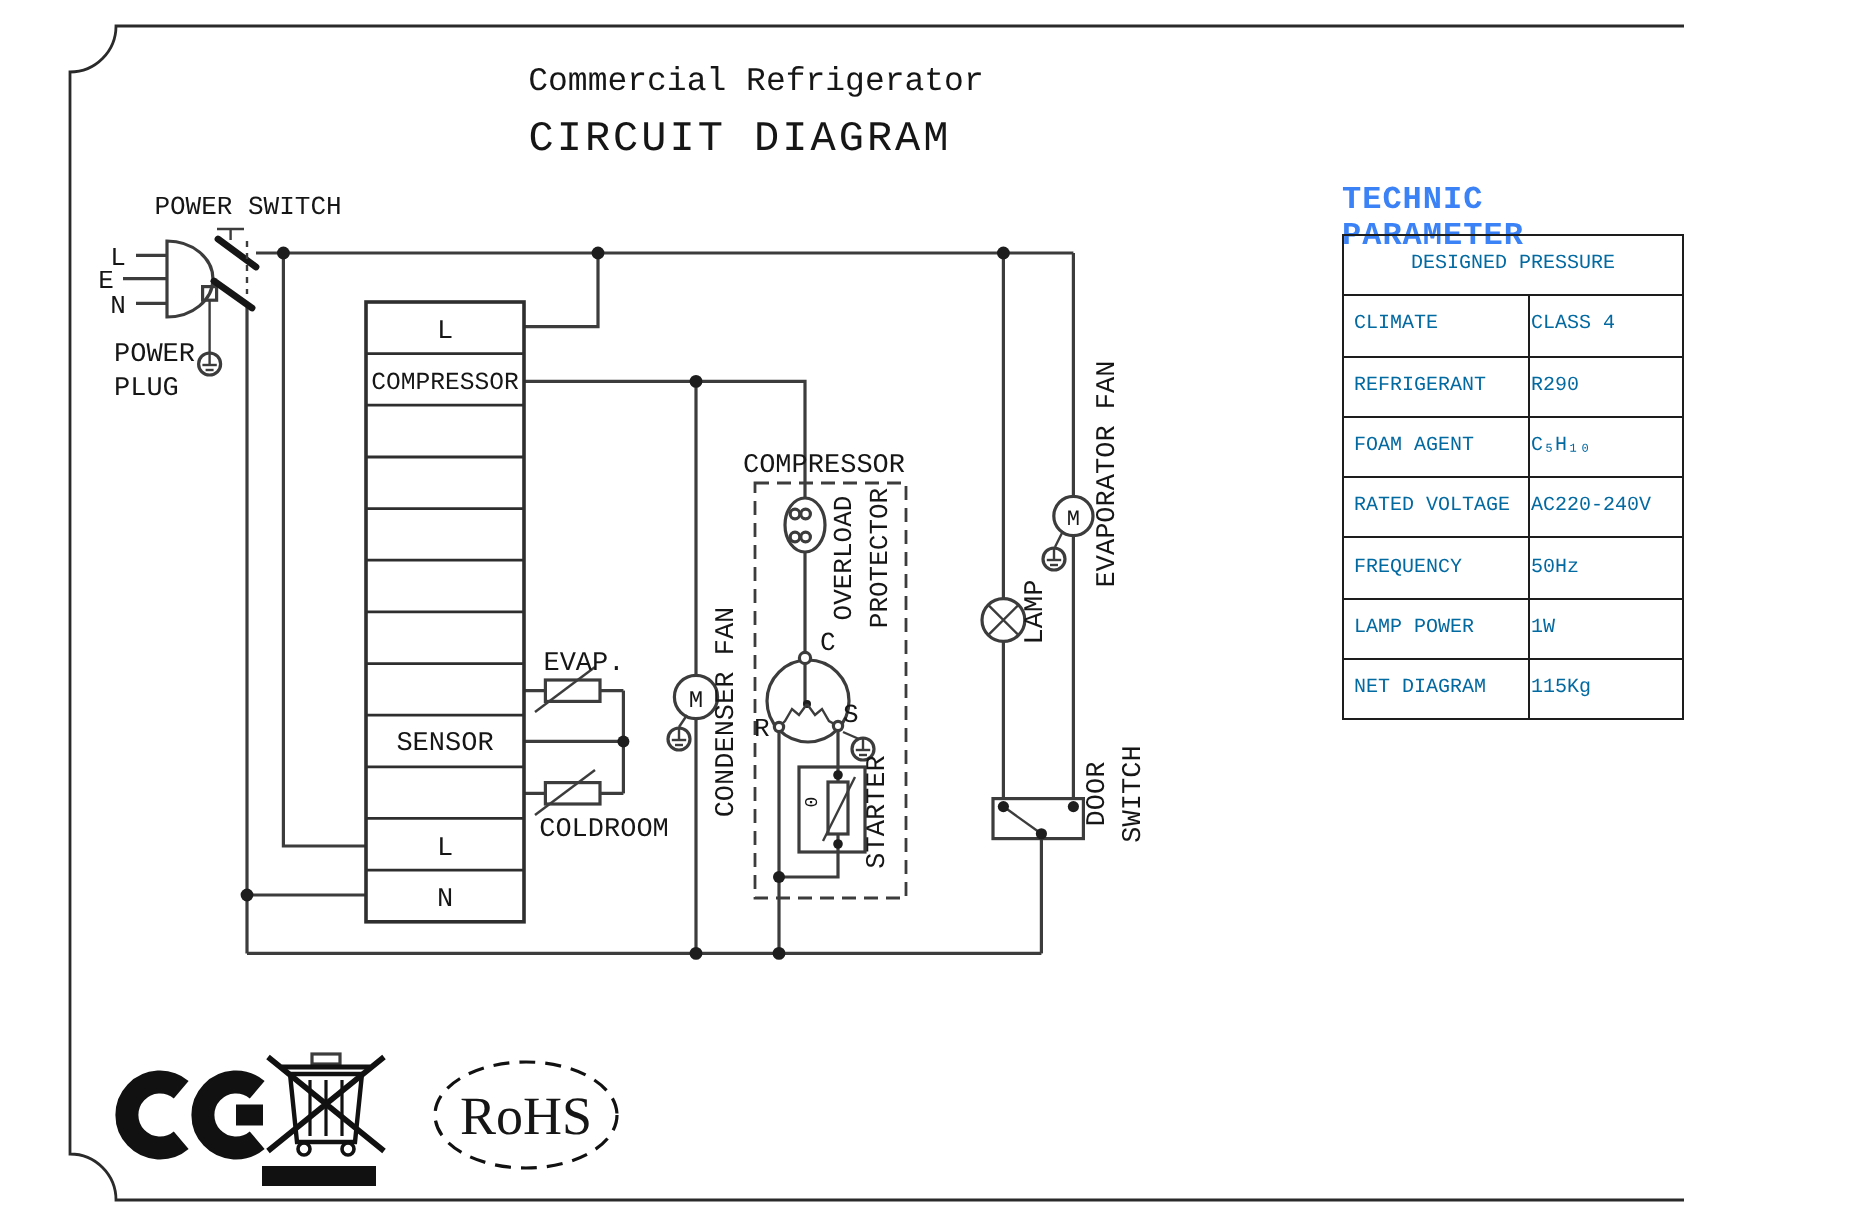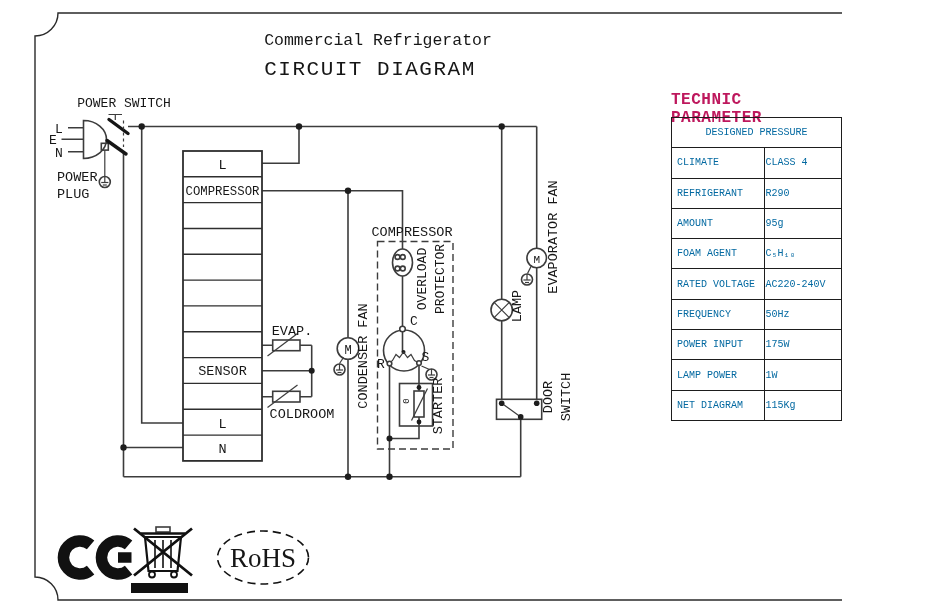--- a/index.html
+++ b/index.html
@@ -8,21 +8,21 @@
   svg text{fill:#161616;font-family:"Liberation Mono","DejaVu Sans Mono",monospace;}
   .wire{stroke:#3c3c3c;stroke-width:1.6;fill:none;}
   .thin{stroke:#3c3c3c;stroke-width:1.2;fill:none;}
   .bold{stroke:#161616;stroke-width:3.4;fill:none;stroke-linecap:round;}
   .sym{stroke:#3c3c3c;stroke-width:1.6;fill:#fff;}
   .symn{stroke:#3c3c3c;stroke-width:1.6;fill:none;}
   .dot{fill:#1d1d1d;stroke:none;}
   .dash{stroke:#3c3c3c;stroke-width:1.4;fill:none;stroke-dasharray:7 4;}
   
   #tech-heading{position:absolute;left:671px;top:91px;font-size:16px;letter-spacing:.5px;
-                word-spacing:14px;font-weight:bold;color:#be185d;}
+                word-spacing:14px;font-weight:bold;color:#3b82f6;}
   #tech-table{position:absolute;left:671px;top:117px;border-collapse:collapse;table-layout:fixed;}
   #tech-table td{border:1.6px solid #1d1d1d;height:29.3px;font-size:10px;color:#0369a1;
                  padding:0 0 0 5px;white-space:nowrap;overflow:hidden;}
   #tech-table td.val{padding:0;}
   #tech-table td.merged{text-align:center;padding:0;}
   .colL{width:106px;} .colR{width:97px;}
 </style>
 </head>
 <body>
 
@@ -240,40 +240,32 @@
         </tr>
     <tr>
           <td>CLIMATE</td>
           <td class="val">CLASS 4</td>
         </tr>
     <tr>
           <td>REFRIGERANT</td>
           <td class="val">R290</td>
         </tr>
     <tr>
-          <td>AMOUNT</td>
-          <td class="val">95g</td>
-        </tr>
-    <tr>
           <td>FOAM AGENT</td>
           <td class="val">C₅H₁₀</td>
         </tr>
     <tr>
           <td>RATED VOLTAGE</td>
           <td class="val">AC220-240V</td>
         </tr>
     <tr>
           <td>FREQUENCY</td>
           <td class="val">50Hz</td>
         </tr>
     <tr>
-          <td>POWER INPUT</td>
-          <td class="val">175W</td>
-        </tr>
-    <tr>
           <td>LAMP POWER</td>
           <td class="val">1W</td>
         </tr>
     <tr>
           <td>NET DIAGRAM</td>
           <td class="val">115Kg</td>
         </tr>
   </tbody>
 </table>
 

